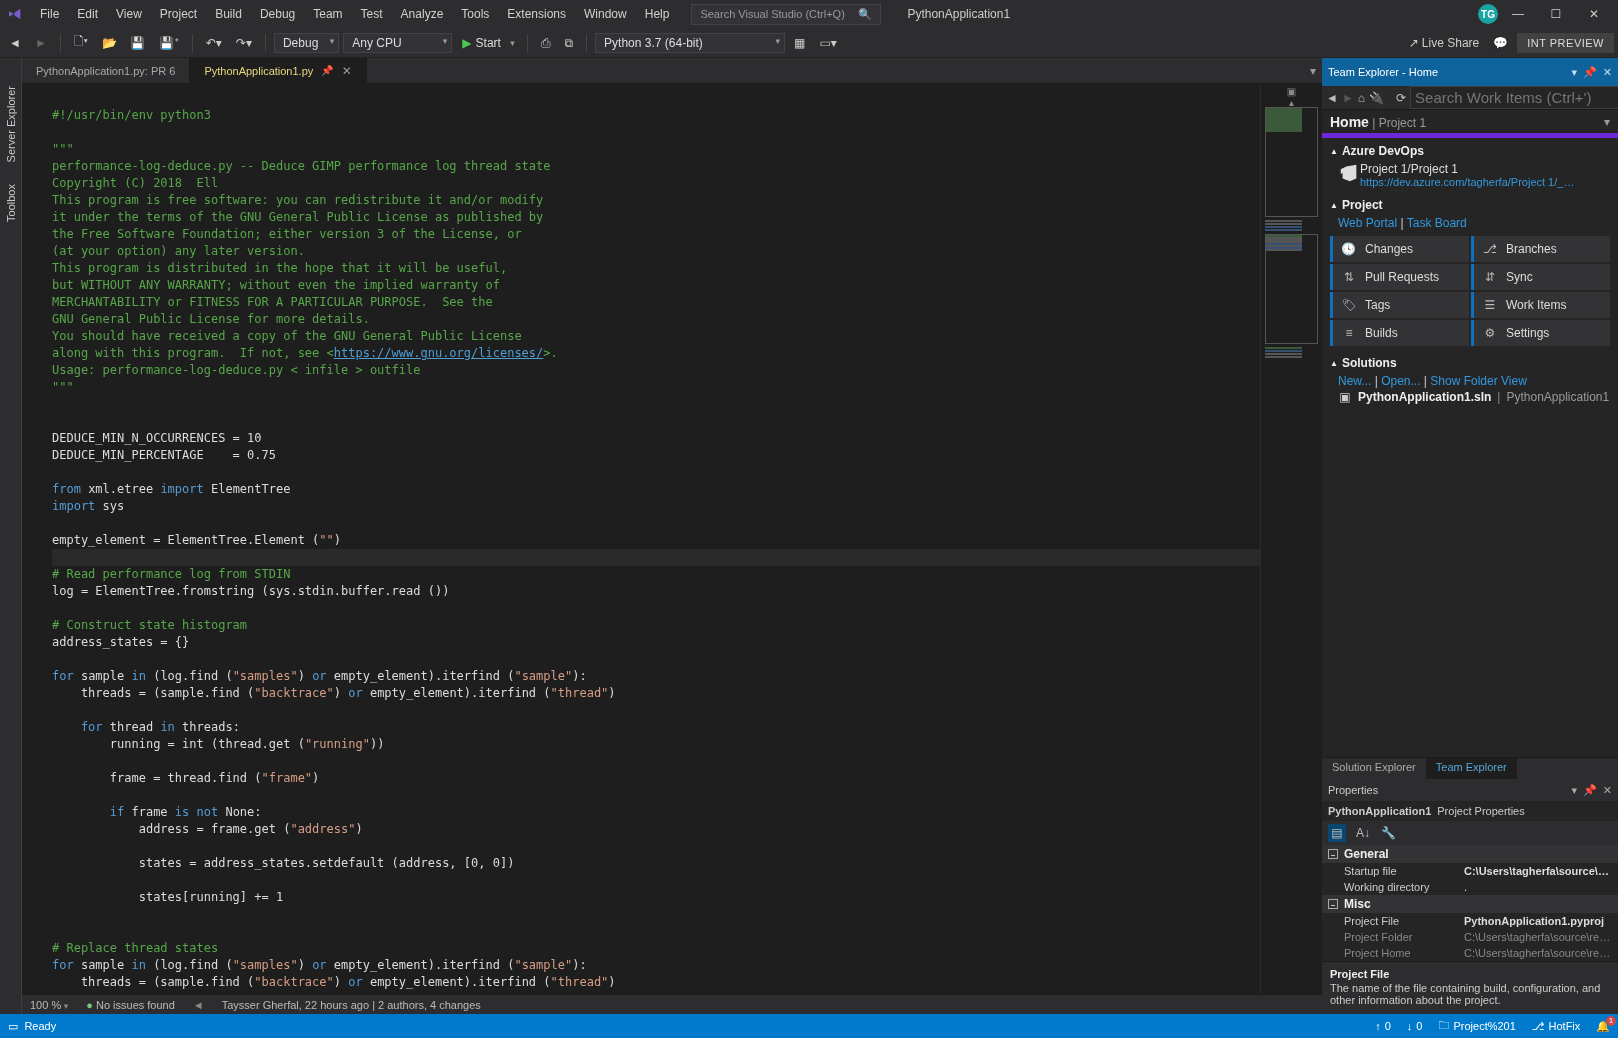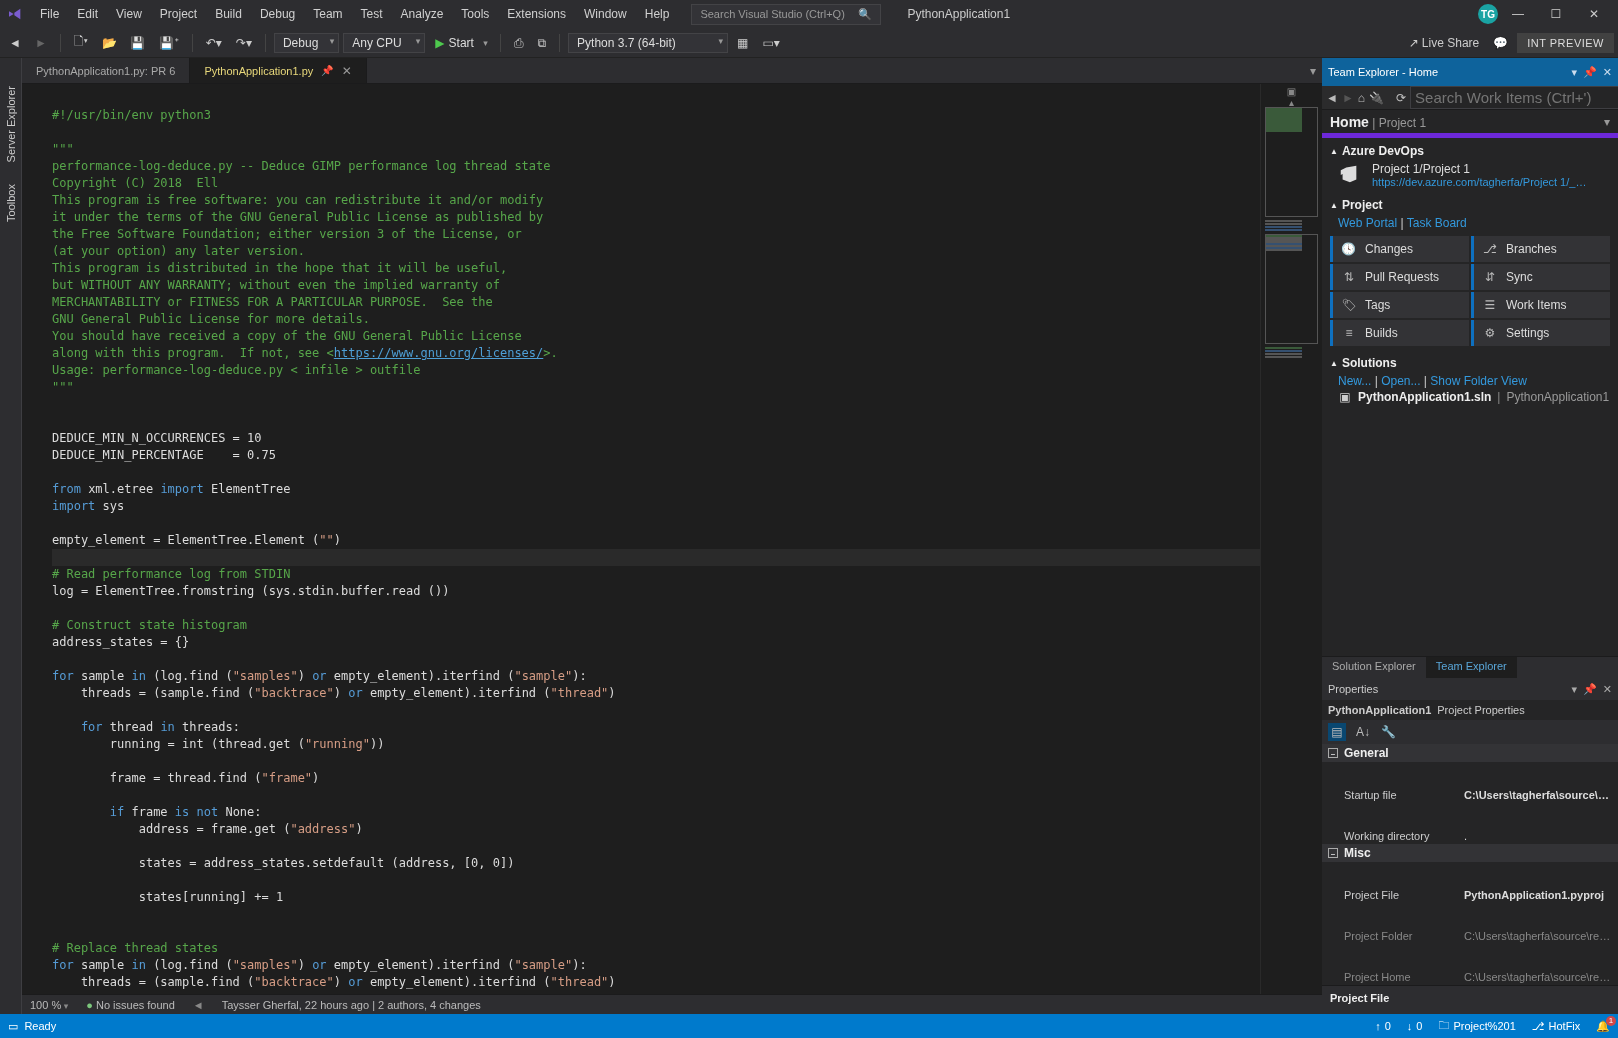--- a/index.html
+++ b/index.html
@@ -183,21 +183,21 @@
   justify-content:space-between;
 }
 .te-home .htitle { font-size:14px; color:#eee; font-weight:600;}
 .te-home .hproj { color:#999; }
 .te-home .hdrop { color:#999; }
 
 .te-body { flex:1; overflow:auto; padding:6px 8px 12px 8px; color:#ccc; font-size:12px;}
 .te-sec { margin-bottom:10px; }
 .te-sec-h { display:flex; align-items:center; gap:4px; font-weight:600; color:#eee; margin-bottom:4px;}
 .te-sec-h .tw { font-size:8px; }
-.te-ado { display:flex; gap:12px; padding-left:8px;align-items:flex-end;}
+.te-ado { display:flex; gap:0; padding-left:8px;}
 .te-ado .adoicon svg{ width:22px; height:22px;}
 .te-ado .adotext .p1 { color:#ddd; }
 .te-ado .adotext .p2 { color:#3399dd; font-size:11px; overflow:hidden; text-overflow:ellipsis; white-space:nowrap; max-width:220px; display:block;}
 
 .te-links { color:#3399dd; padding-left:8px; }
 .te-links .sep { color:#ccc; }
 
 .tile-grid { display:grid; grid-template-columns:1fr 1fr; gap:2px; margin-top:6px;}
 .tile {
   background:#333336; padding:6px 8px;
@@ -227,21 +227,21 @@
 .prop-icos { height:24px; background:#2d2d30; display:flex; align-items:center; gap:8px; padding-left:6px;}
 .prop-icos .pi { width:18px; height:18px; display:flex; align-items:center; justify-content:center; color:#bbb;}
 .prop-icos .pi.active { background:#094771; }
 
 .prop-body { background:#252526; }
 .prop-cat {
   background:#333336; color:#eee; padding:2px 6px; font-weight:600;
   display:flex; align-items:center; gap:6px;
 }
 .prop-cat .box { width:10px;height:10px;border:1px solid #aaa; display:inline-flex;align-items:center;justify-content:center; font-size:8px;}
-.prop-row { display:flex; padding:2px 6px 2px 22px; font-size:11px;margin-top:25px;}
+.prop-row { display:flex; padding:2px 6px 2px 22px; font-size:11px;}
 .prop-row .k { flex: 0 0 120px; color:#ccc;}
 .prop-row .v { flex:1; color:#ddd; overflow:hidden; text-overflow:ellipsis; white-space:nowrap;}
 .prop-row.dim .k, .prop-row.dim .v { color:#888; }
 .prop-row .v.b { font-weight:600; }
 
 .prop-help { padding:6px 8px 8px 8px; font-size:11px; background:#2d2d30; border-top:1px solid #1b1b1c;}
 .prop-help .h { font-weight:600; color:#eee; margin-bottom:2px;}
 
 
 .statusbar {
@@ -294,30 +294,30 @@
   <div class="vsep"></div>
   <div class="tbtn">🗋▾</div>
   <div class="tbtn">📂</div>
   <div class="tbtn">💾</div>
   <div class="tbtn">💾⁺</div>
   <div class="vsep"></div>
   <div class="tbtn">↶▾</div>
   <div class="tbtn">↷▾</div>
   <div class="vsep"></div>
   <div class="tdrop">Debug</div>
-  <div class="tdrop" style="width:82px">Any CPU</div>
+  <div class="tdrop" style="width:109px">Any CPU</div>
   <div class="startbtn">
       <span class="tri">▶</span>
       <span>Start</span>
     </div>
   <div class="vsep"></div>
   <div class="tbtn">⎙</div>
   <div class="tbtn">⧉</div>
   <div class="vsep"></div>
-  <div class="tdrop" style="width:160px">Python 3.7 (64-bit)</div>
+  <div class="tdrop" style="width:190px">Python 3.7 (64-bit)</div>
   <div class="tbtn">▦</div>
   <div class="tbtn">▭▾</div>
   <div class="spacer"></div>
   <div class="tbtn">↗ <span>Live Share</span></div>
   <div class="tbtn">💬</div>
   <div class="intpreview">INT PREVIEW</div>
 </div>
 
 <div class="mainrow">
 
@@ -601,20 +601,21 @@
             <span class="k">Project Folder</span>
             <span class="v">C:\Users\tagherfa\source\repos\I</span>
           </div>
         <div class="prop-row dim">
             <span class="k">Project Home</span>
             <span class="v">C:\Users\tagherfa\source\repos\I</span>
           </div>
       </div>
       <div class="prop-help">
         <div class="h">Project File</div>
+        <div>The name of the file containing build, configuration, and other information about the project.</div>
       </div>
     </div>
   </div>
 </div>
 
 <div class="statusbar">
   <div class="left">
     <span>▭</span>
     <span>Ready</span>
   </div>

